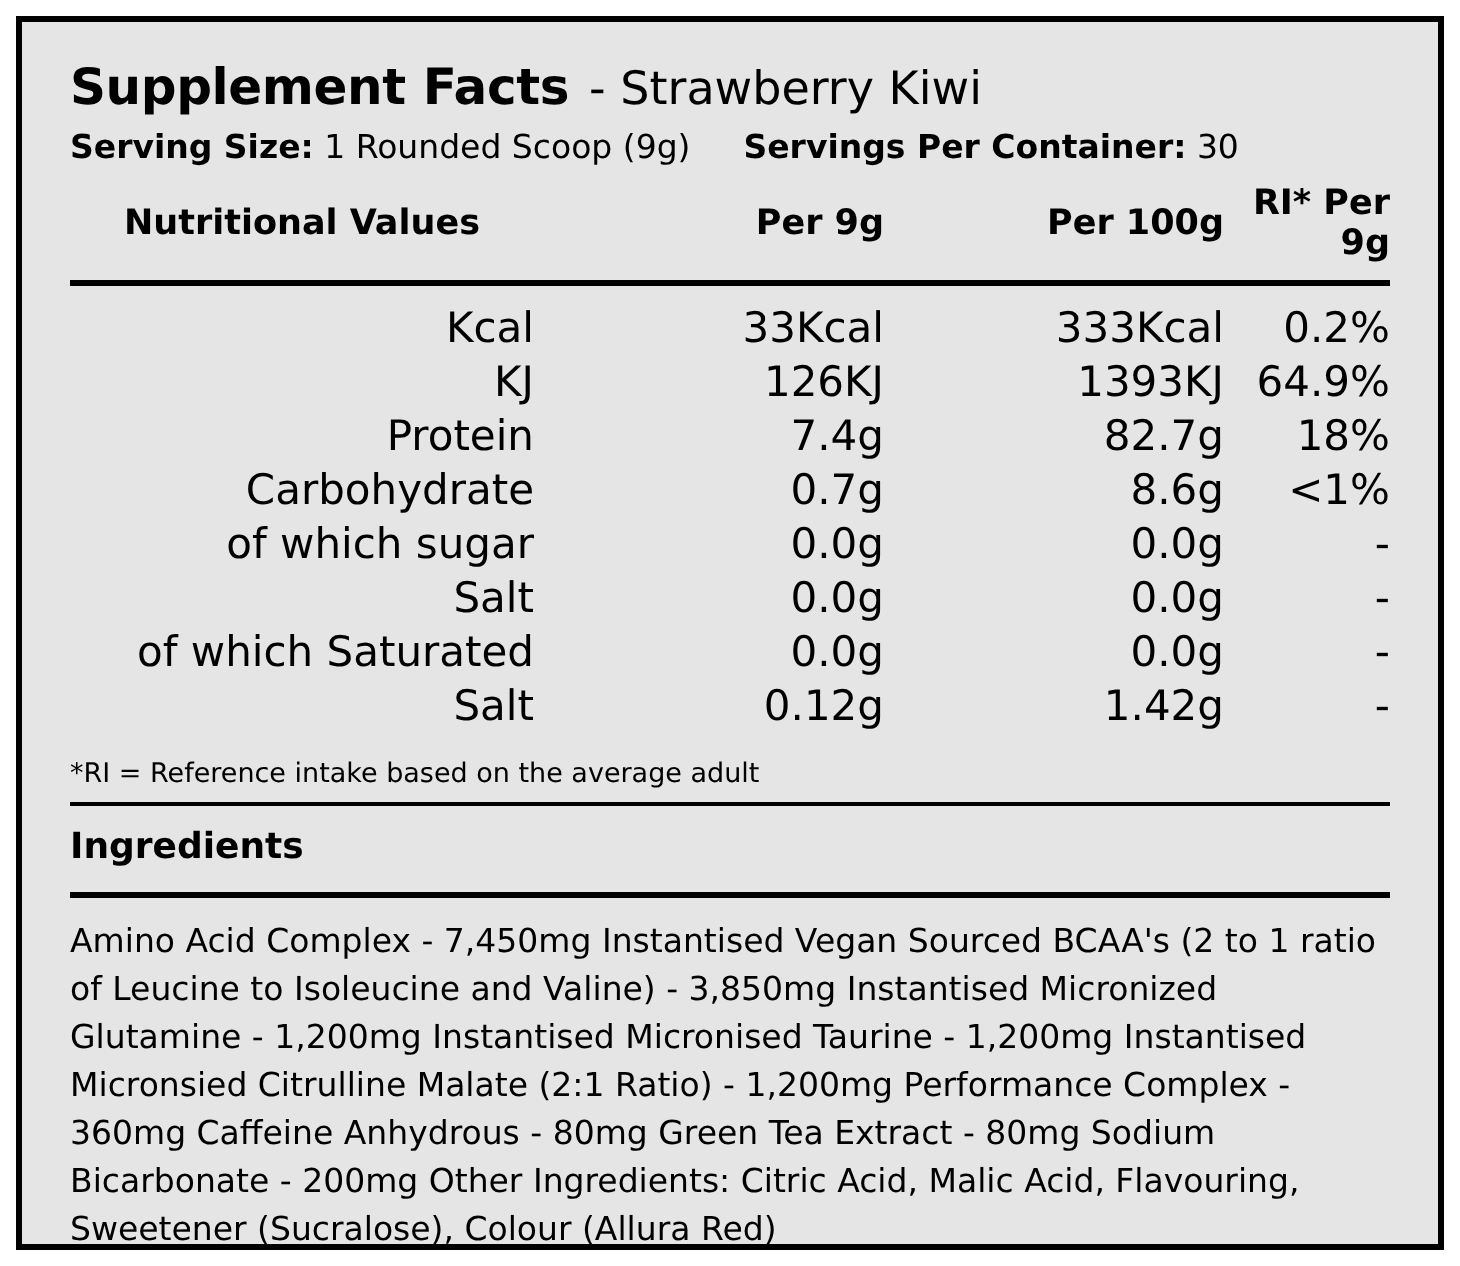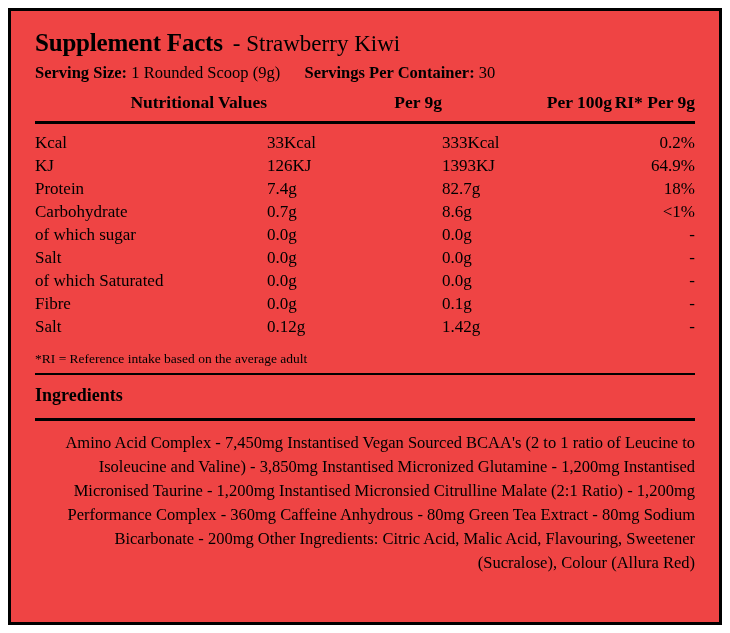--- a/index.html
+++ b/index.html
@@ -15,22 +15,21 @@
     overflow: hidden;
   }
   .panel {
     position: absolute;
     left: 8px;
     top: 8px;
     width: 714px;
     height: 617px;
     border: 3px solid #000000;
     box-sizing: border-box;
-    background: #ef4444;
-    font-family: Liberation Serif, serif;
+    background: #e5e5e5;
   }
   .inner {
     padding: 14px 24px 0 24px;
   }
   
   .title-row {
     display: flex;
     align-items: baseline;
     margin: 4px 0 6px 0;
   }
@@ -53,31 +52,32 @@
   .serving-line b { font-weight: bold; text-align: center; }
   .serving-gap { display: inline-block; width: 16px; }
 
   
   table.facts {
     border-collapse: collapse;
     width: 100%;
     font-size: 17px;
   }
   table.facts th {
-    text-align: right;
+    text-align: center;
     font-weight: bold;
     font-size: 17.5px;
     padding: 0 0 6px 0;
   }
   table.facts th.c2, table.facts th.c3 { text-align: right; }
   table.facts th.c4 { text-align: right; }
   table.facts td {
     padding: 1.5px 0;
-    font-size: 17px;
+    font-size: 21px;
     font-weight: normal;
+    text-align: right;
   }
   .col1 { width: 232px; }
   .col2 { width: 175px; }
   .col3 { width: 170px; }
   .col4 { text-align: right; }
 
   .rule-thick {
     border: none;
     border-top: 3px solid #000;
     margin: 2px 0 7px 0;
@@ -95,21 +95,21 @@
   }
   .ing-head {
     font-size: 18px;
     font-weight: bold;
     margin: 10px 0 12px 0;
   }
   .ing-body {
     font-size: 16.5px;
     line-height: 1.45;
     margin: 10px 0 13px 0;
-    text-align: right;
+    text-align: left;
   }
 </style>
 </head>
 <body>
 
 <div class="panel">
   <div class="inner">
 
     <div class="title-row">
       <span class="title-main">Supplement Facts</span>
@@ -178,26 +178,20 @@
           <td class="col3">0.0g</td>
           <td class="col4">-</td>
         </tr>
         <tr>
           <td class="col1">of which Saturated</td>
           <td class="col2">0.0g</td>
           <td class="col3">0.0g</td>
           <td class="col4">-</td>
         </tr>
         <tr>
-          <td class="col1">Fibre</td>
-          <td class="col2">0.0g</td>
-          <td class="col3">0.1g</td>
-          <td class="col4">-</td>
-        </tr>
-        <tr>
           <td class="col1">Salt</td>
           <td class="col2">0.12g</td>
           <td class="col3">1.42g</td>
           <td class="col4">-</td>
         </tr>
       </tbody>
     </table>
 
     <p class="ri-note">*RI = Reference intake based on the average adult</p>
 

